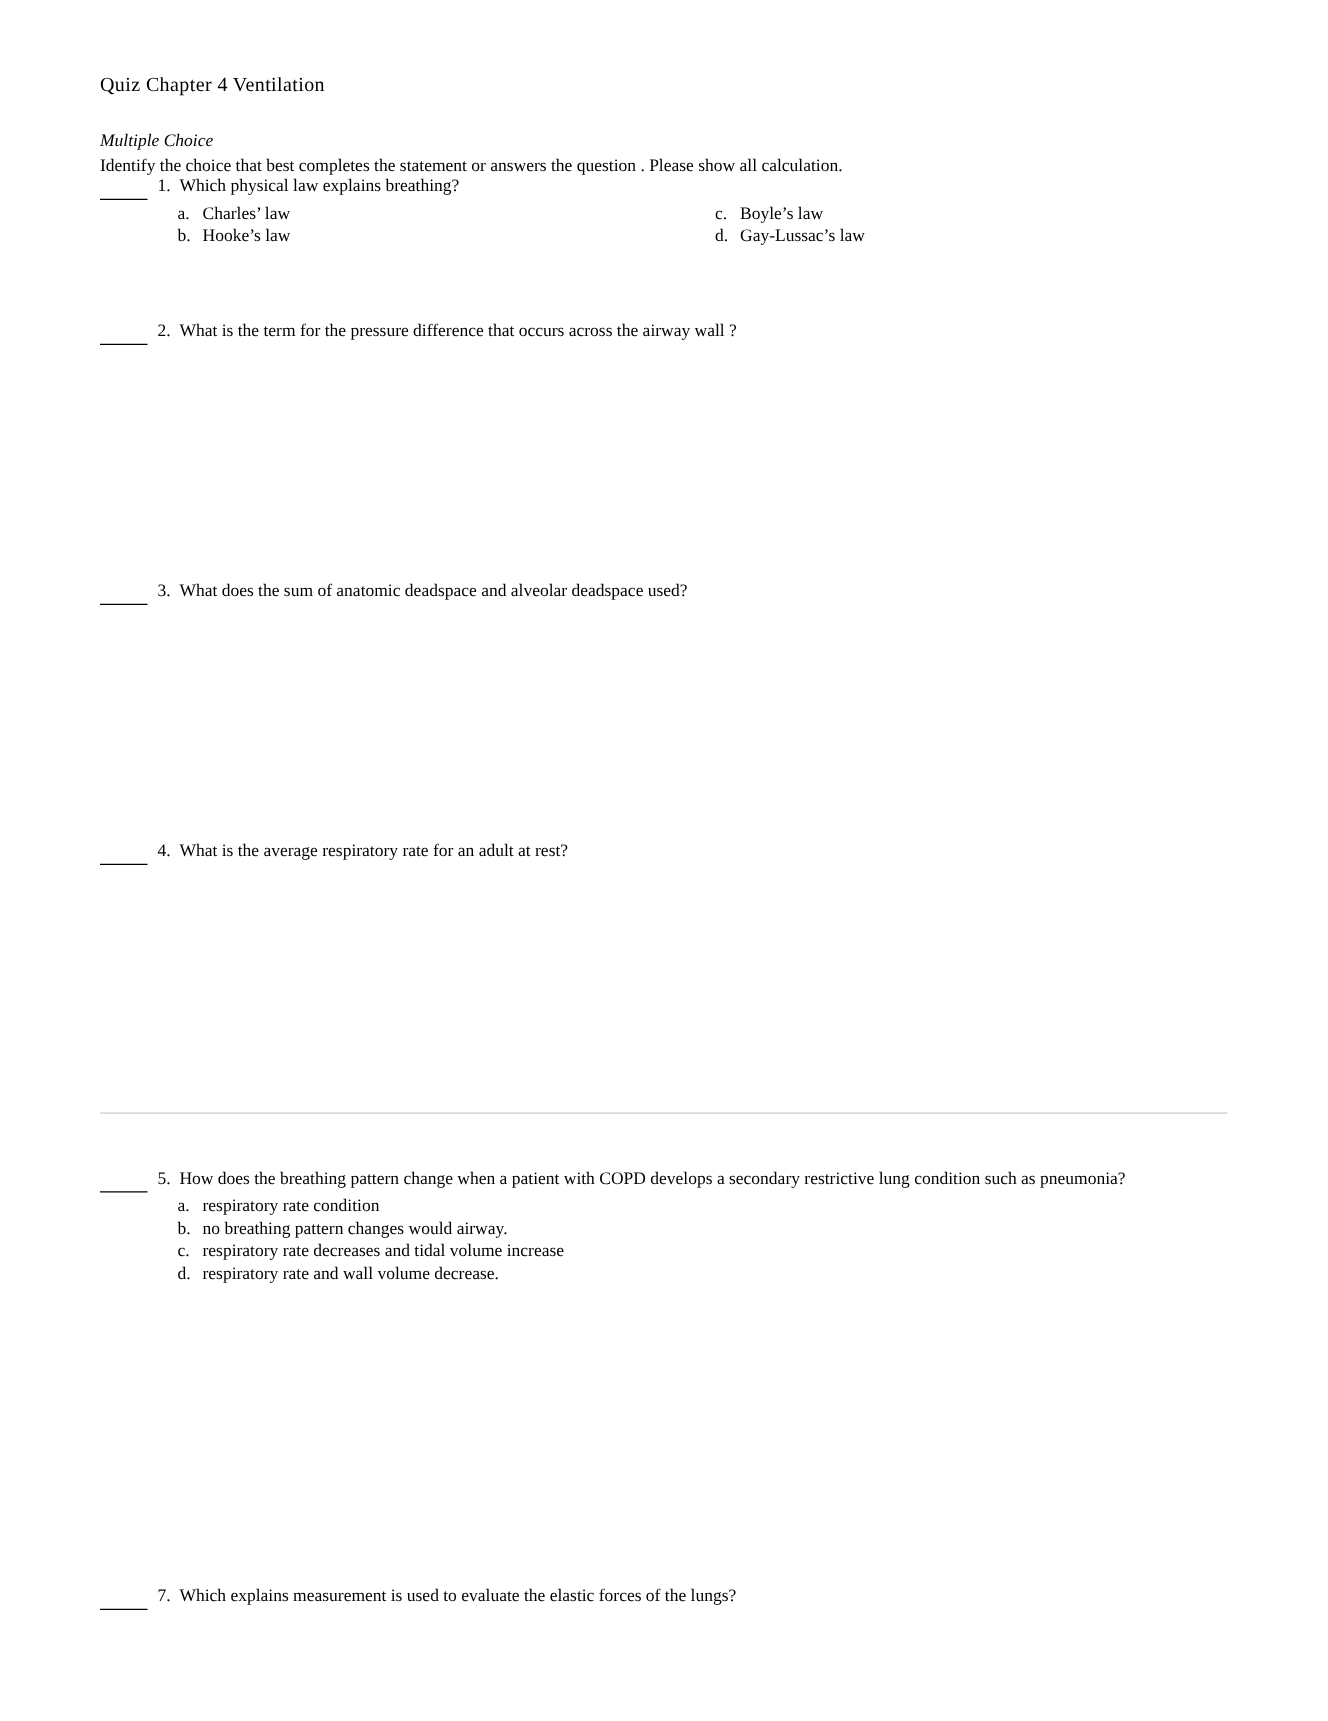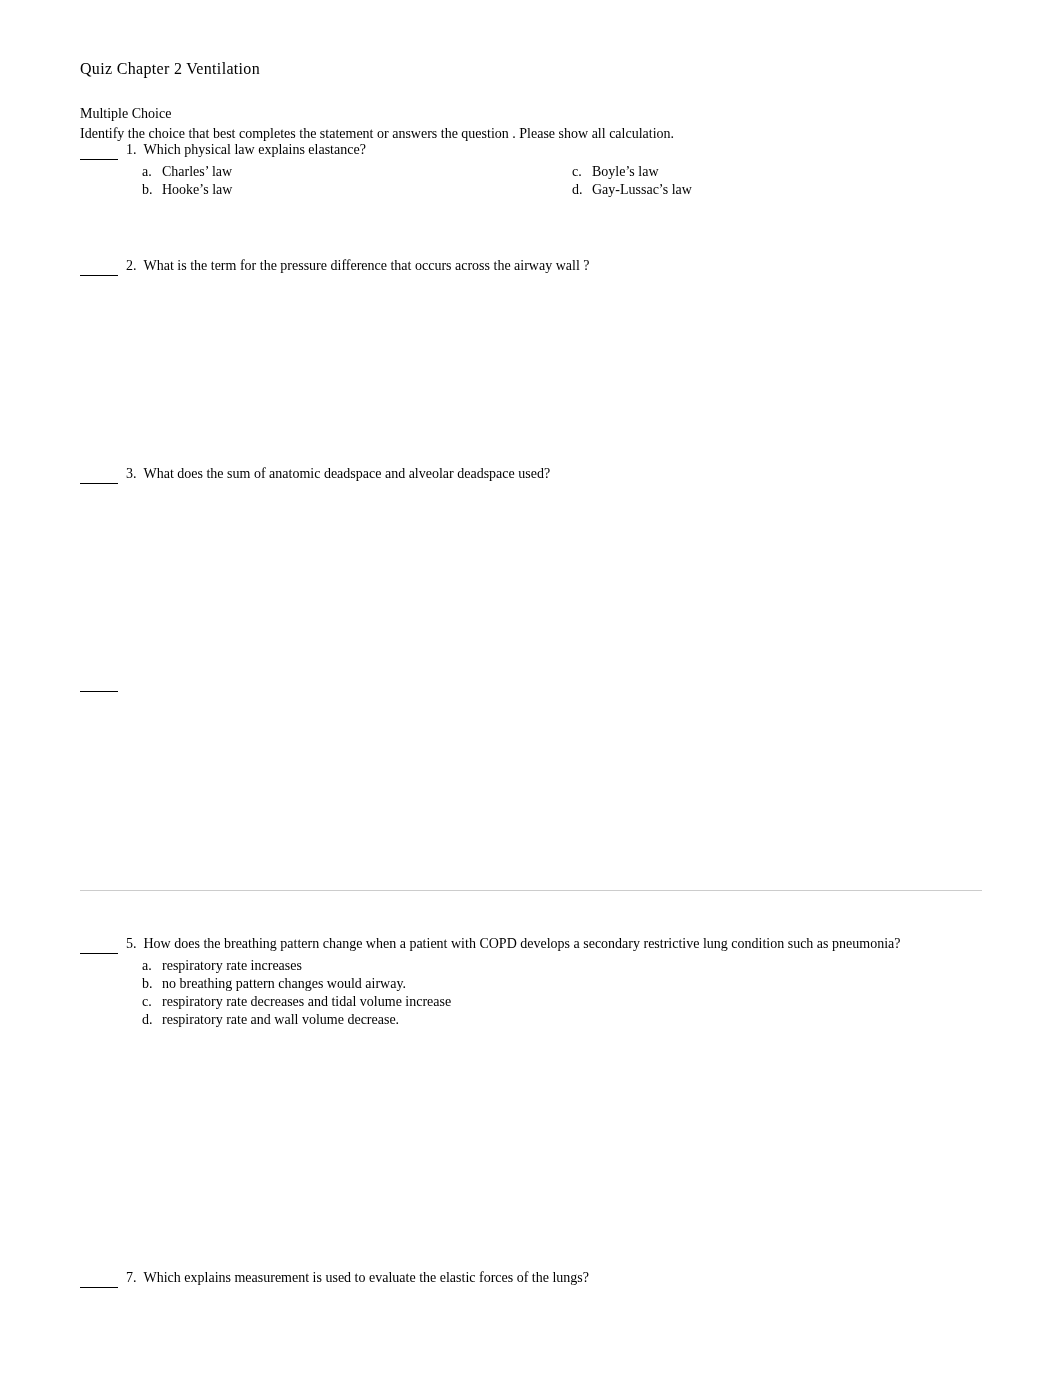--- a/index.html
+++ b/index.html
@@ -26,20 +26,21 @@
       font-size: 16px;
       font-weight: normal;
       margin-bottom: 28px;
       letter-spacing: 0.02em;
     }
 
     .section-header {
       font-size: 14px;
       font-weight: normal;
       margin-bottom: 4px;
+      font-style: italic;
     }
 
     .section-instruction {
       font-size: 14px;
     }
 
     .question-block {
       display: flex;
       align-items: flex-start;
       margin-bottom: 10px;
@@ -103,29 +104,29 @@
       border: none;
       border-top: 1px solid #ccc;
       margin: 8px 0 8px 0;
     }
   </style>
 </head>
 <body>
 
 <div class="page">
 
-  <h1 class="quiz-title">Quiz  Chapter   2 Ventilation</h1>
+  <h1 class="quiz-title">Quiz  Chapter   4 Ventilation</h1>
 
   <div class="section-header">Multiple Choice</div>
   <div class="section-instruction">Identify the choice that best completes the statement or answers the question   .  Please show all calculation.</div>
 
   <div class="question-block">
     <div class="answer-blank"></div>
     <div class="question-content">
-      <span>1. &nbsp;</span><span>Which physical law explains elastance?</span>
+      <span>1. &nbsp;</span><span>Which physical law explains breathing?</span>
       <div class="choices-grid">
         <div class="choice-item">
           <span class="choice-label">a.</span>
           <span>Charles’ law</span>
         </div>
         <div class="choice-item">
           <span class="choice-label">c.</span>
           <span>Boyle’s law</span>
         </div>
         <div class="choice-item">
@@ -157,35 +158,38 @@
     <div class="question-content">
       <span>3. &nbsp;</span><span>What does the sum of anatomic deadspace and alveolar deadspace used?</span>
     </div>
   </div>
 
   <div class="spacer-block-lg"></div>
   <div class="spacer-block"></div>
 
   <div class="question-block">
     <div class="answer-blank"></div>
+    <div class="question-content">
+      <span>4. &nbsp;</span><span>What is the average respiratory rate for an adult at rest?</span>
+    </div>
   </div>
 
   <div class="spacer-block-lg"></div>
   <div class="spacer-block"></div>
 
   <hr class="section-line">
 
   <div class="question-block" style="align-items: flex-start; margin-top: 45px;">
     <div class="answer-blank"></div>
     <div class="question-content">
       <span>5. &nbsp;</span><span>How does the breathing pattern change when a patient with COPD develops a secondary restrictive lung condition such as pneumonia?</span>
       <div class="answers-list">
         <div class="answer-item">
           <span class="choice-label">a.</span>
-          <span>respiratory rate increases</span>
+          <span>respiratory rate condition</span>
         </div>
         <div class="answer-item">
           <span class="choice-label">b.</span>
           <span>no breathing pattern changes would airway.</span>
         </div>
         <div class="answer-item">
           <span class="choice-label">c.</span>
           <span>respiratory rate decreases and tidal volume increase</span>
         </div>
         <div class="answer-item">

